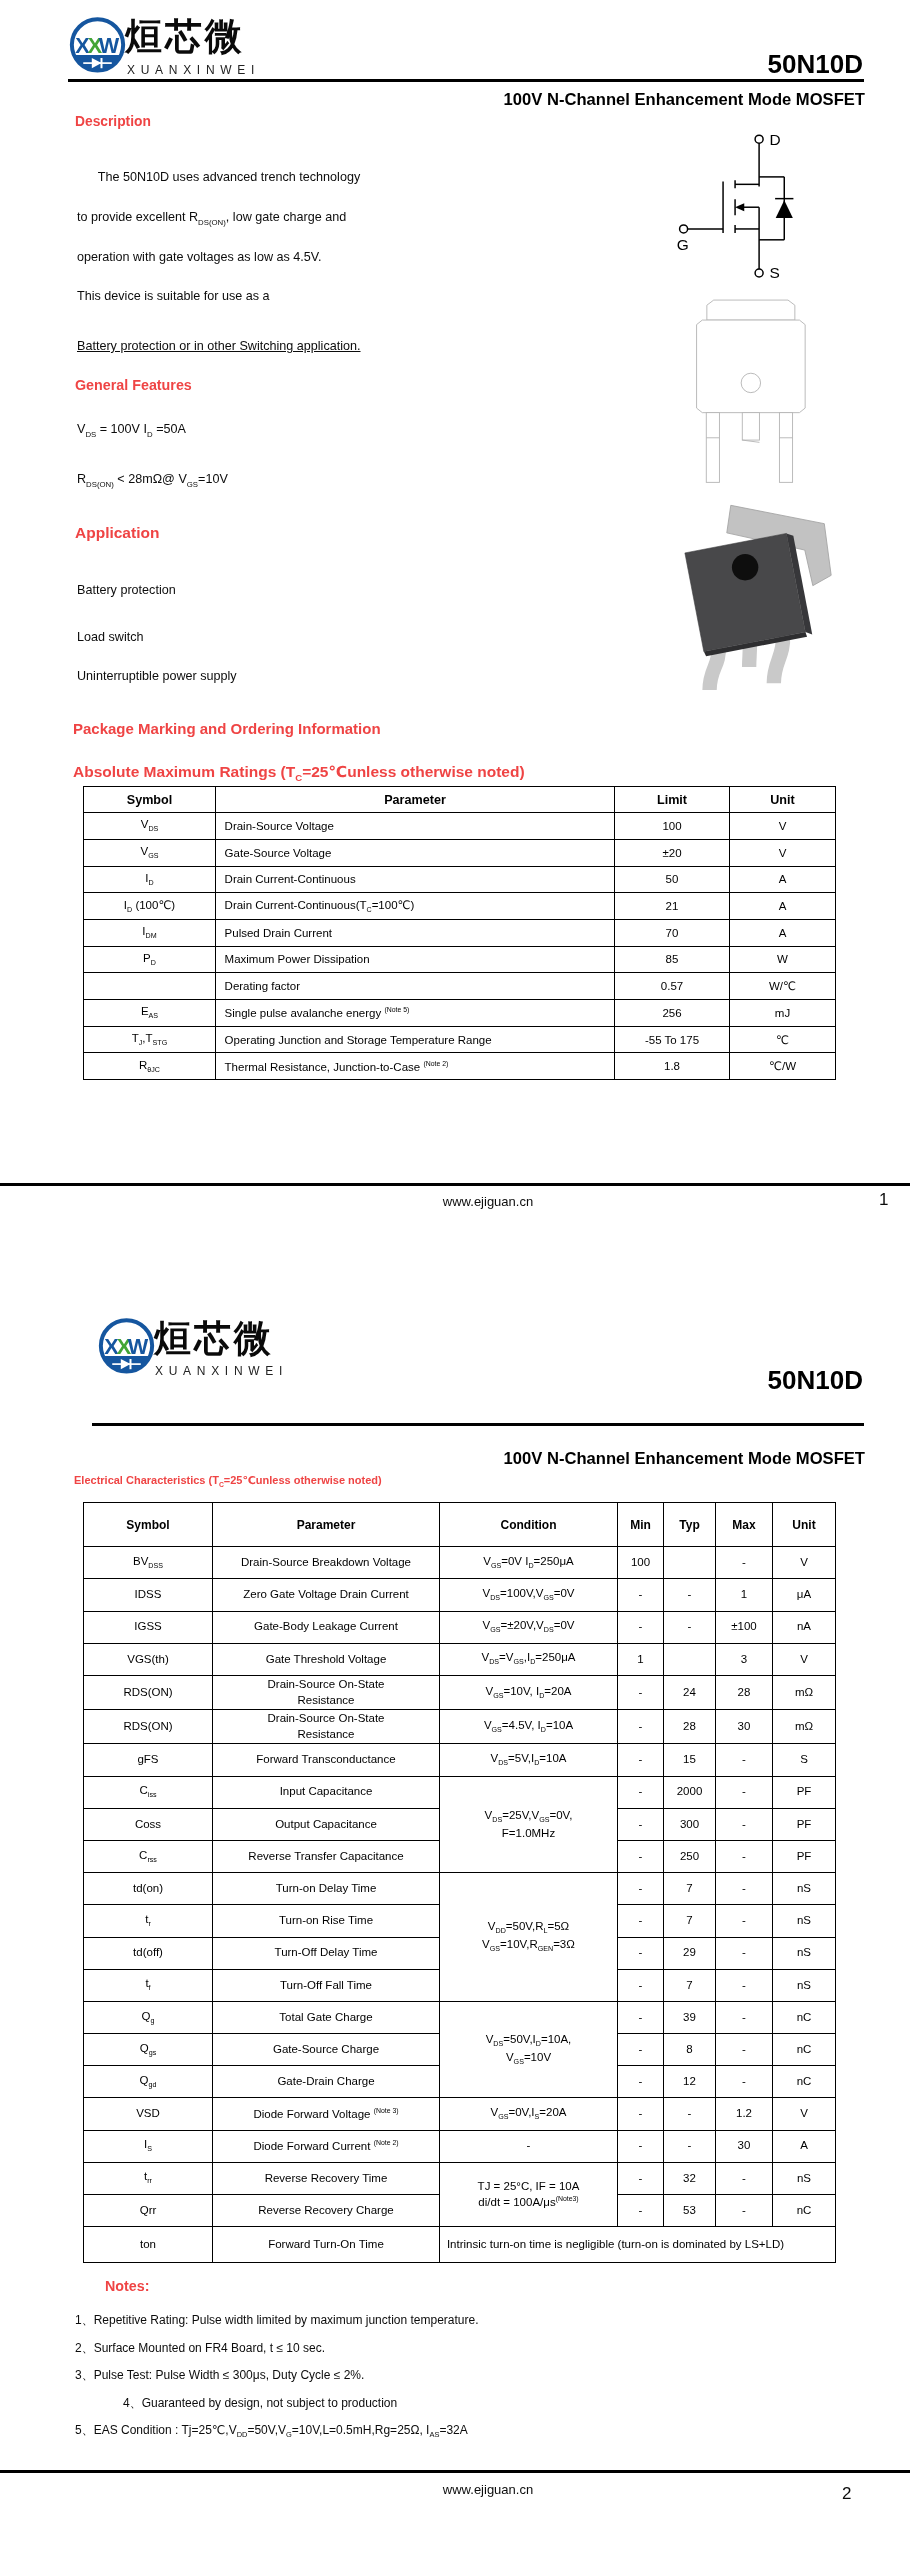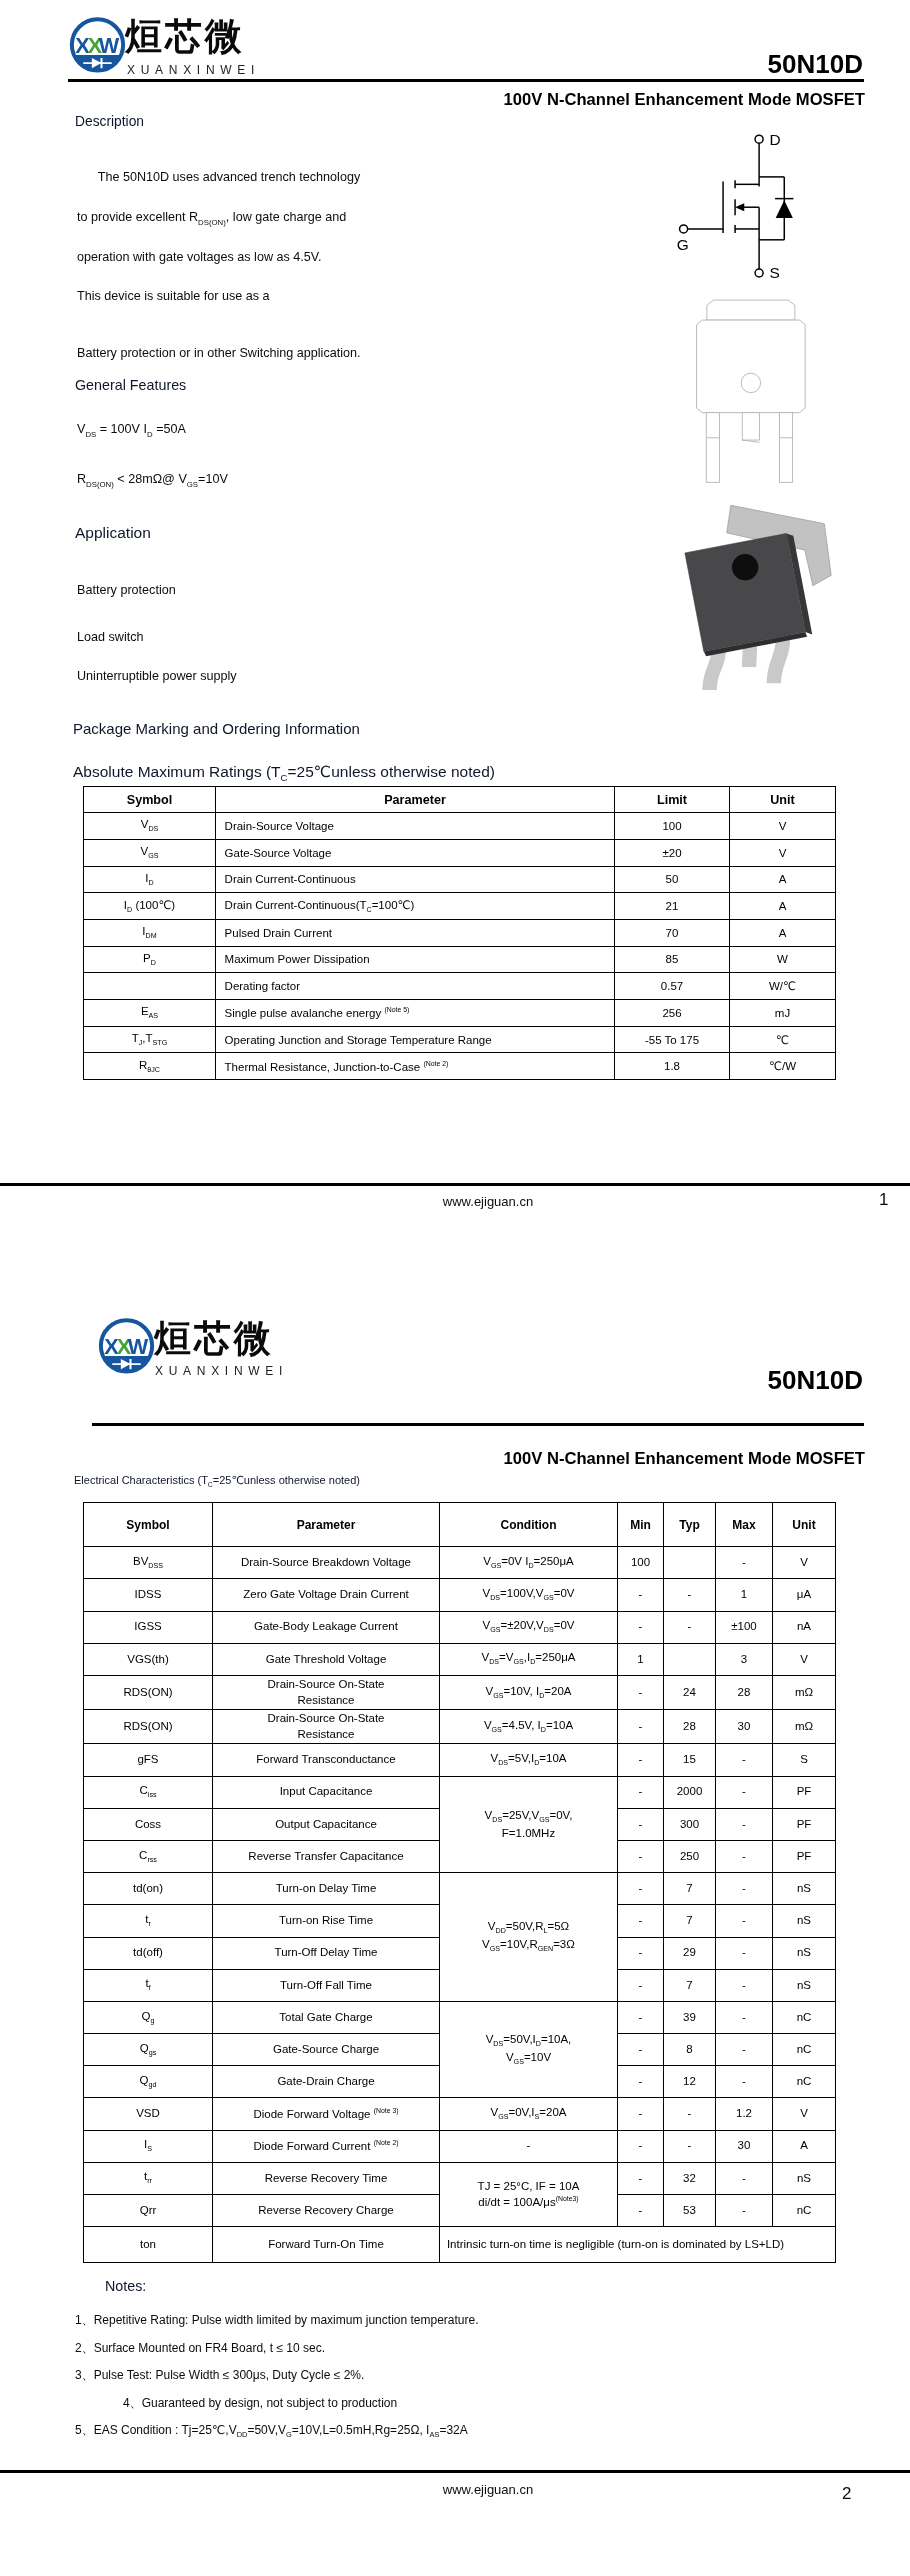--- a/index.html
+++ b/index.html
@@ -1,19 +1,19 @@
 <!DOCTYPE html>
 <html style="font-size:9.2px"><head>
 <meta charset="utf-8">
 <style>
   html,body{margin:0;padding:0;background:#ffffff;}
   #page{position:relative;width:910px;height:2576px;background:#ffffff;overflow:hidden;
         font-family:"Liberation Sans","DejaVu Sans",sans-serif;color:#000;}
   .abs{position:absolute;}
-  .h{font-weight:normal;color:#0f172a;text-align:right;}
+  .h{font-weight:bold;color:#ef4444;text-align:right;}
   .bodytext{font-size:12.6px;color:#0c0c0c;}
   .cn{font-weight:bold;font-size:37px;letter-spacing:2.9px;color:#0a0a0a;line-height:1.1;}
   .en{font-size:12px;letter-spacing:5.7px;color:#222;font-weight:500;}
   .part{font-weight:bold;font-size:26px;color:#000;}
   .subtitle{font-weight:bold;font-size:16.6px;color:#000;}
   .rule{background:#000;height:2.9px;}
   .footrule{background:#000;height:3.4px;left:0;width:910px;}
   .site{font-size:13px;color:#0c0c0c;text-align:center;left:69px;width:838px;}
   .pagenum{font-size:17px;color:#0c0c0c;}
   table{border-collapse:collapse;table-layout:fixed;background:#fff;}
@@ -58,21 +58,21 @@
   <div class="abs en" style="left:127px;top:63px;">XUANXINWEI</div>
   <div class="abs part" style="right:47px;top:49px;">50N10D</div>
   <div class="abs rule" style="left:68px;top:79px;width:796px;"></div>
   <div class="abs subtitle" style="right:45px;top:90px;">100V N-Channel Enhancement Mode MOSFET</div>
 
   <div class="abs h" style="left:75px;top:114px;font-size:13.8px;">Description</div>
   <div class="abs bodytext indent" style="left:77px;top:170px;">The  50N10D uses advanced trench technology</div>
   <div class="abs bodytext" style="left:77px;top:210px;">to provide excellent R<sub>DS(ON)</sub>, low gate charge and</div>
   <div class="abs bodytext" style="left:77px;top:250px;">operation with gate voltages as low as 4.5V.</div>
   <div class="abs bodytext" style="left:77px;top:289px;">This device is suitable for use as a</div>
-  <div class="abs bodytext" style="left:77px;top:346px;">Battery protection or in other Switching application.</div>
+  <div class="abs bodytext" style="left:77px;top:339px;text-decoration:underline;">Battery protection or in other Switching application.</div>
 
   <svg class="abs" style="left:663px;top:131px;" width="143" height="149" viewBox="0 0 250 260">
     <g stroke="#000" stroke-width="2.6" fill="none">
       <circle cx="168" cy="14" r="7"></circle>
       <line x1="168" y1="21" x2="168" y2="97"></line>
       <line x1="168" y1="80" x2="212" y2="80"></line>
       <line x1="126" y1="93" x2="168" y2="93"></line>
       <line x1="105" y1="88" x2="105" y2="178"></line>
       <line x1="126" y1="86" x2="126" y2="100"></line>
       <line x1="126" y1="119" x2="126" y2="147"></line>

